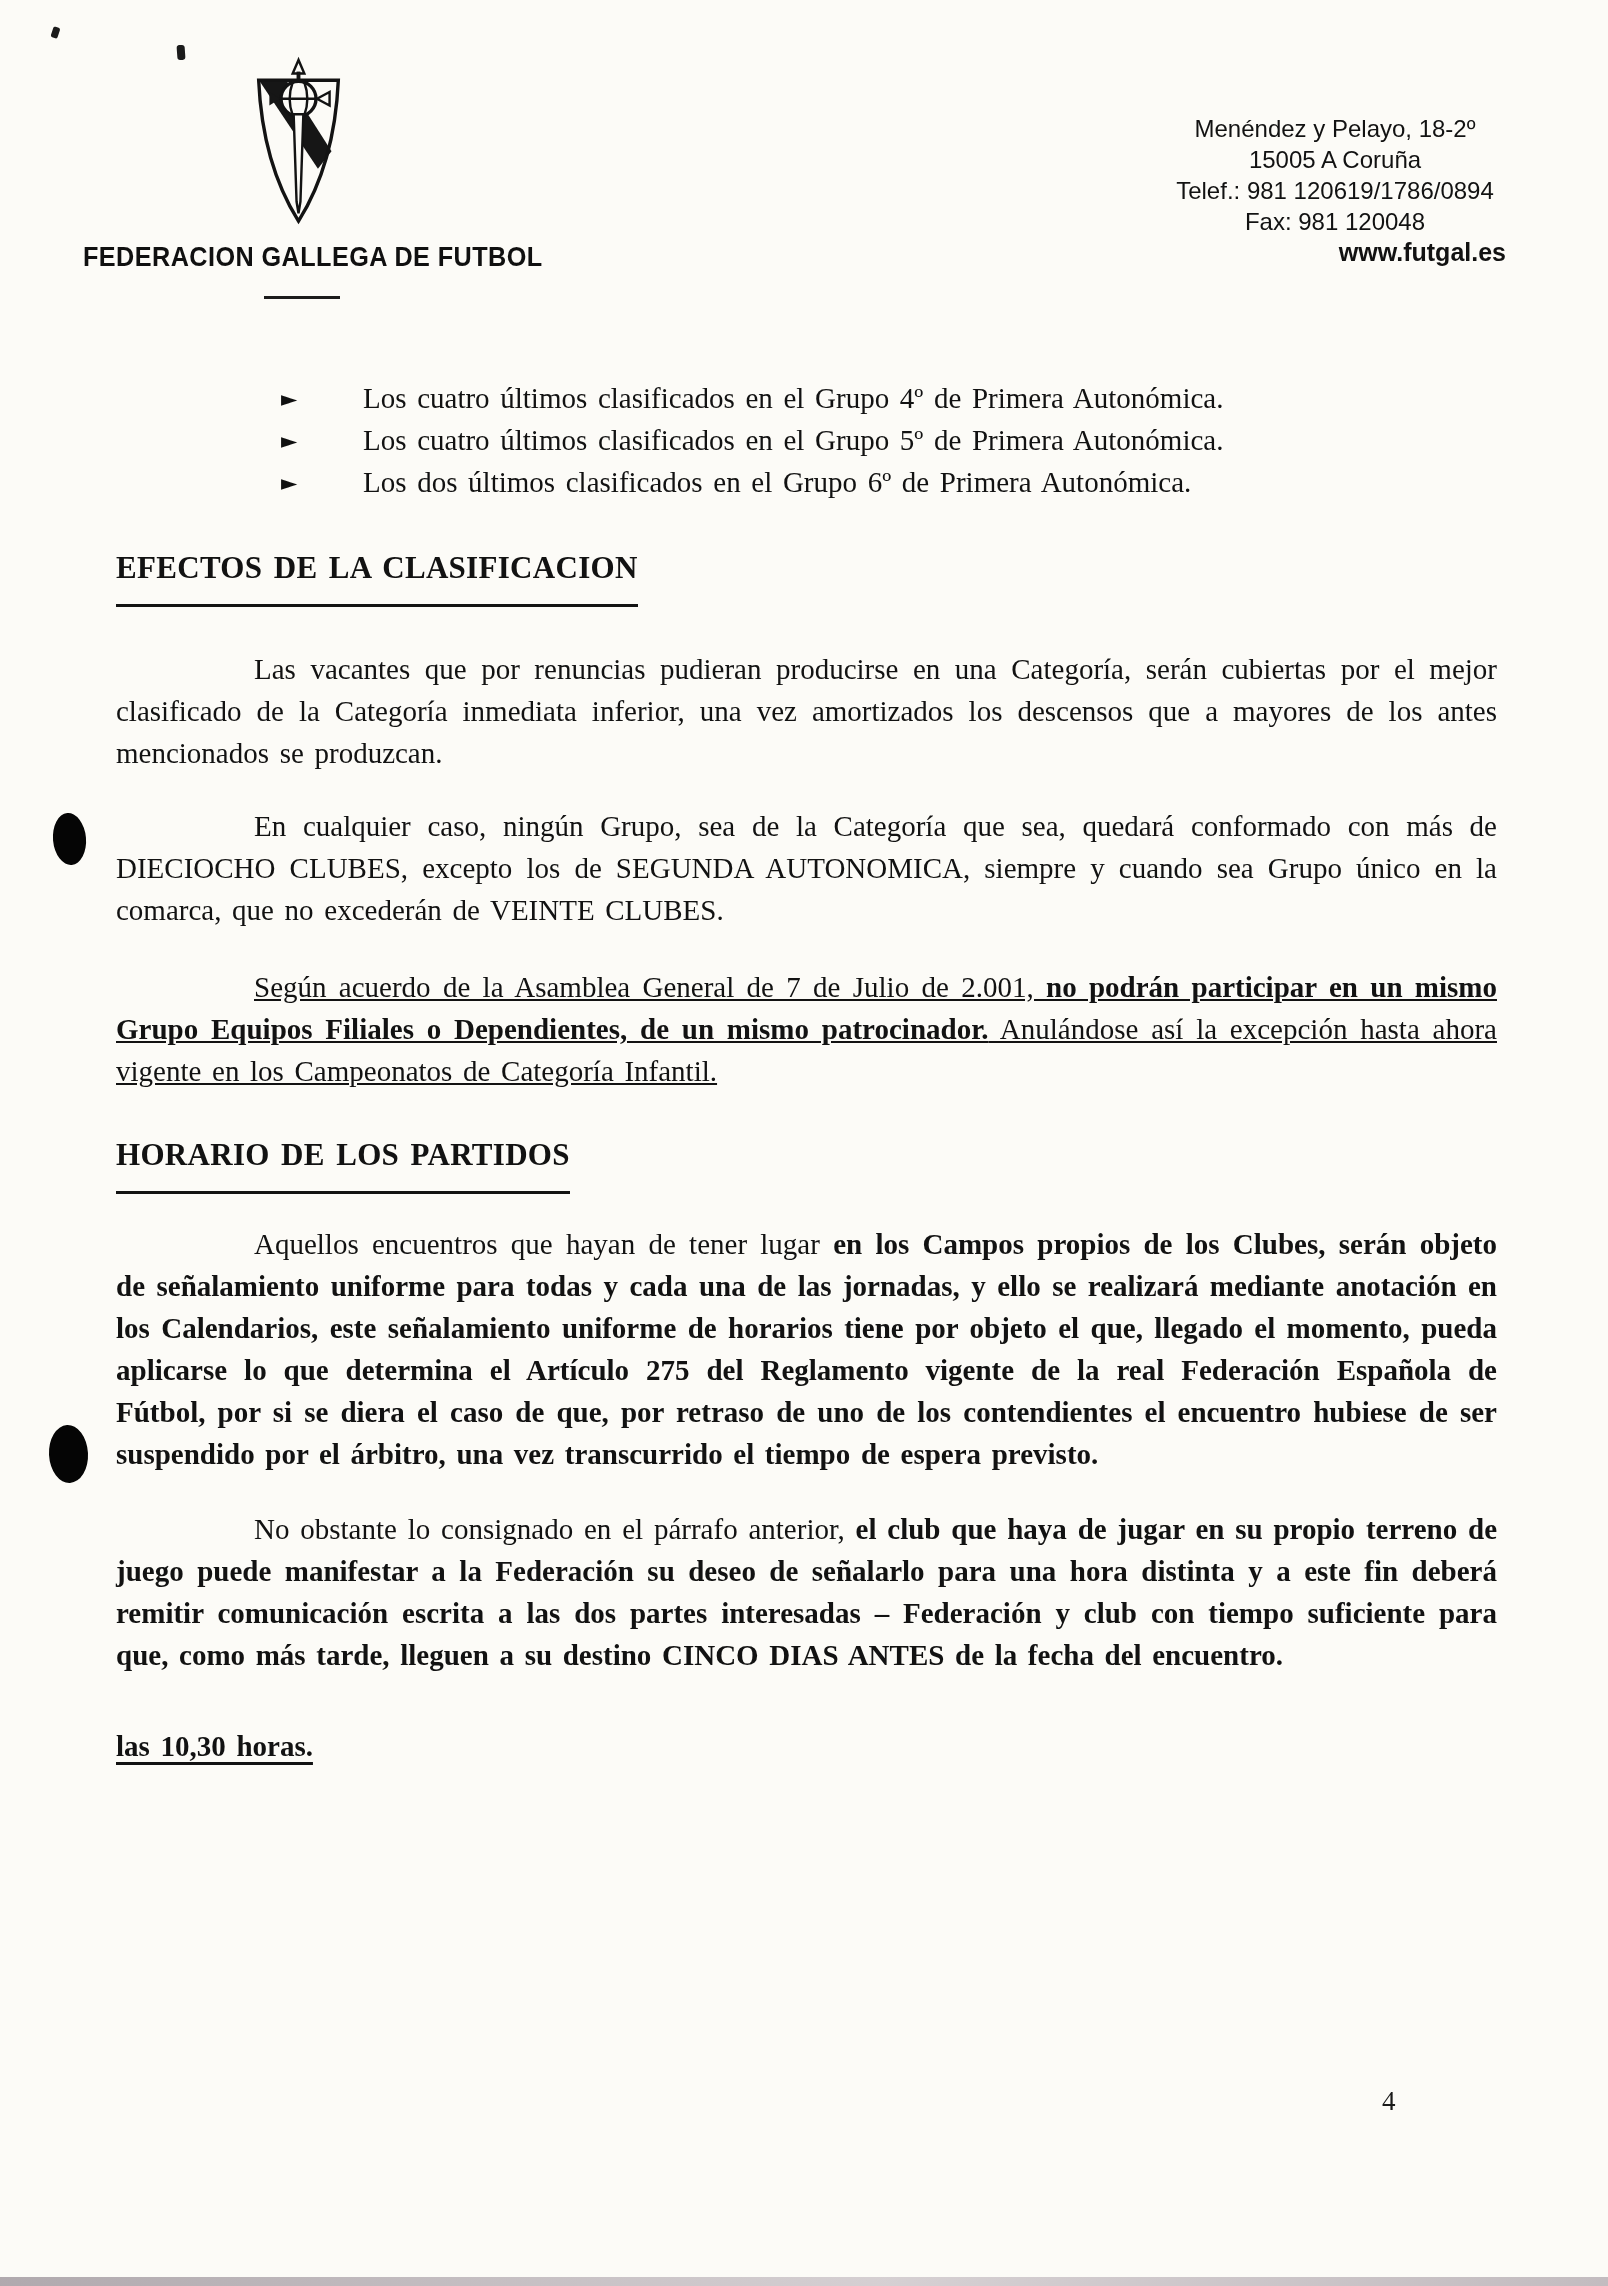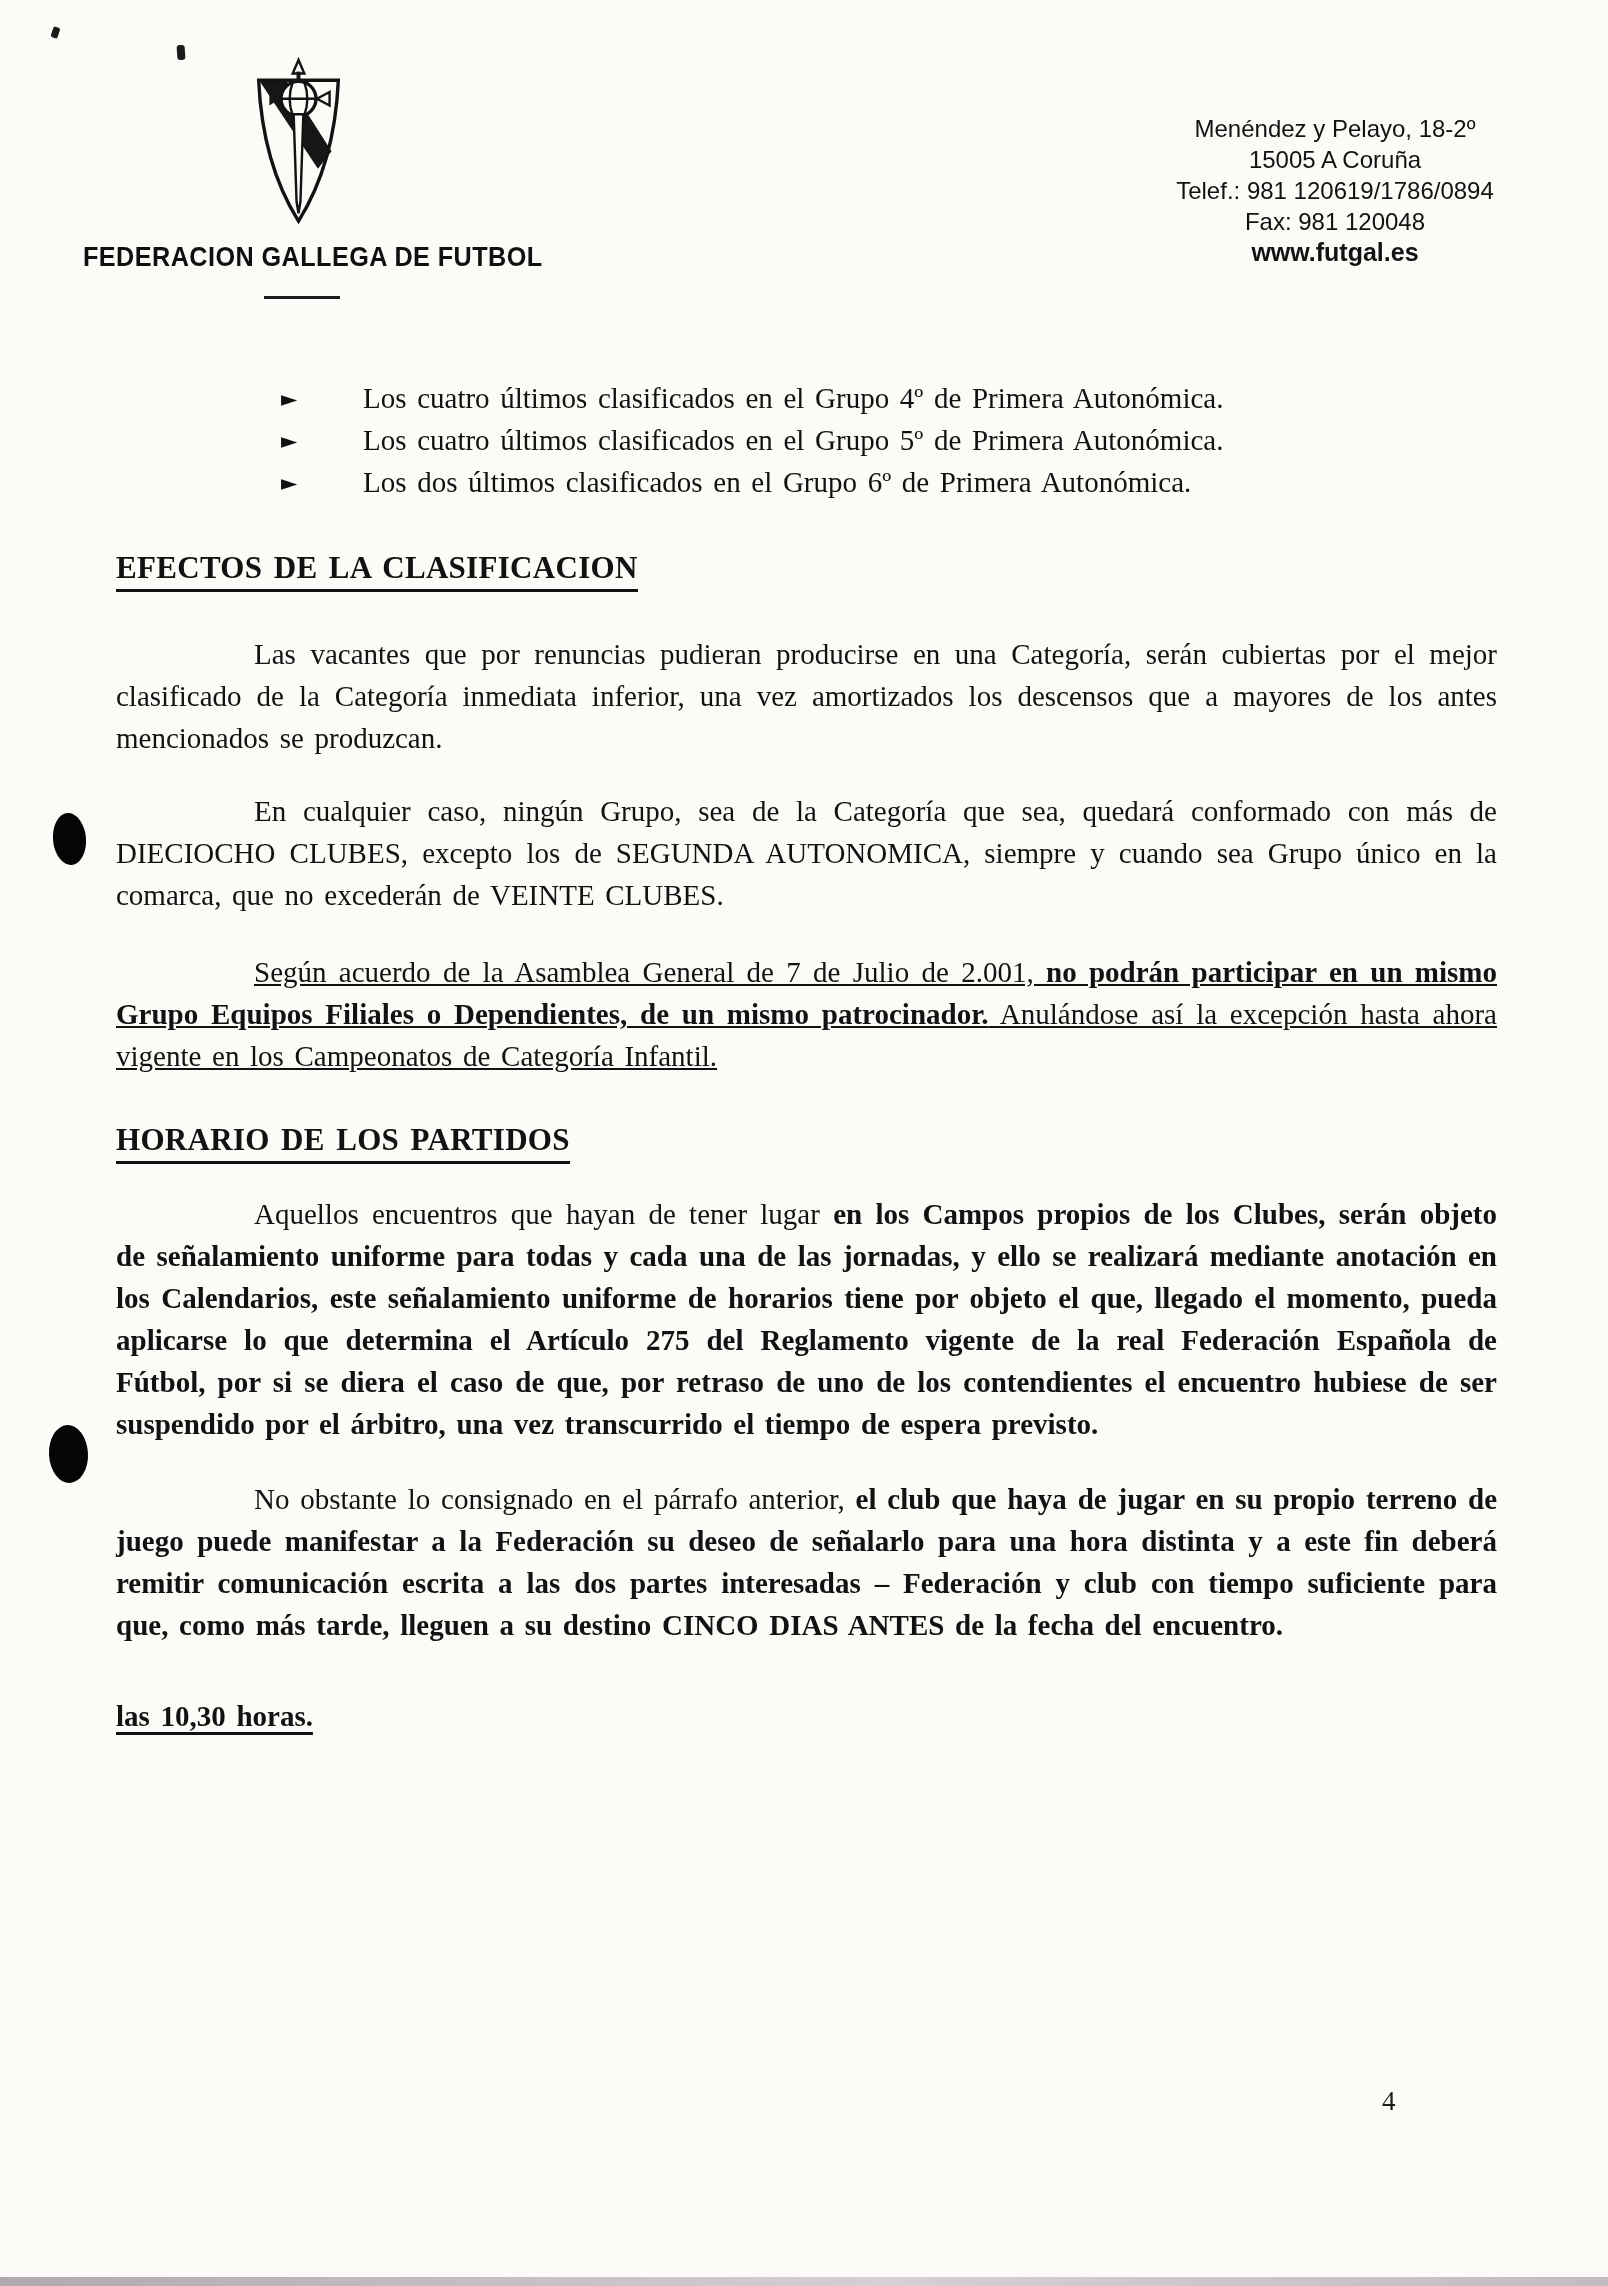--- a/index.html
+++ b/index.html
@@ -16,21 +16,21 @@
     font:700 28px/1 "Liberation Sans", sans-serif;
     letter-spacing:0.5px; color:#101010; white-space:nowrap;
     transform:scaleX(0.90); transform-origin:0 50%;
   }
   .org-rule { position:absolute; left:264px; top:296px; width:76px; height:2.9px; background:#1c1c1c; }
   .address {
     position:absolute; left:1164px; top:113px; width:342px;
     font:400 24px/31px "Liberation Sans", sans-serif; color:#121212;
     text-align:center; white-space:nowrap;
   }
-  .address .site { font-weight:700; font-size:25px; }
+  .address .site { font-weight:700; font-size:25px;text-align:right; }
 
   
   .speck { position:absolute; background:#1b1b1b; border-radius:1.9px; }
   .speck1 { left:52px;  top:27px; width:6.8px;  height:10.7px; transform:rotate(18deg); }
   .speck2 { left:177px; top:45px; width:7.8px;  height:14.6px; transform:rotate(-4deg); border-radius:2.9px; }
   .punch { position:absolute; background:#050505; border-radius:50%; }
   .punch1 { left:53px; top:813px;  width:33px; height:52px; transform:rotate(-5deg); }
   .punch2 { left:49px; top:1425px; width:39px; height:58px; transform:rotate(-3deg); }
   .scan-edge { position:absolute; left:0; bottom:0; width:100%; height:8.7px;
     background:linear-gradient(to right,#a39ba1,#cfc8cc 55%,#b9b1b6); opacity:.85; }
@@ -41,21 +41,21 @@
     font-size:29px; line-height:42px; text-align:justify;
     word-spacing:3.4px; color:#121212;
   }
   .bullets { list-style:none; margin:0; padding:0; }
   .bullets li { position:relative; padding-left:247px; text-align:left; }
   .bullets .arrow {
     position:absolute; left:165px; top:1px; font-size:21.3px; line-height:42px; color:#101010;
     font-family:"DejaVu Sans", sans-serif;
   }
   h2 { margin:0; font-size:31px; font-weight:700; line-height:39px; text-align:left; letter-spacing:0.3px; }
-  h2 .hu { display:inline-block; border-bottom:3.9px solid #131313; padding-bottom:2px; }
+  h2 .hu { display:inline-block; border-bottom:3.9px solid #131313; padding-bottom:17px; }
   .h-efectos { margin-top:45px; }
   .h-horario { margin-top:43px; }
   p { margin:0; text-indent:138px; }
   .p1 { margin-top:41px; }
   .p2 { margin-top:37px; }
   .p3 { margin-top:31px; }
   .p4 { margin-top:35px;text-decoration:underline; }
   .p5 { margin-top:29px; }
   .p6 { margin-top:33px; }
   .p7 { margin-top:49px; }

